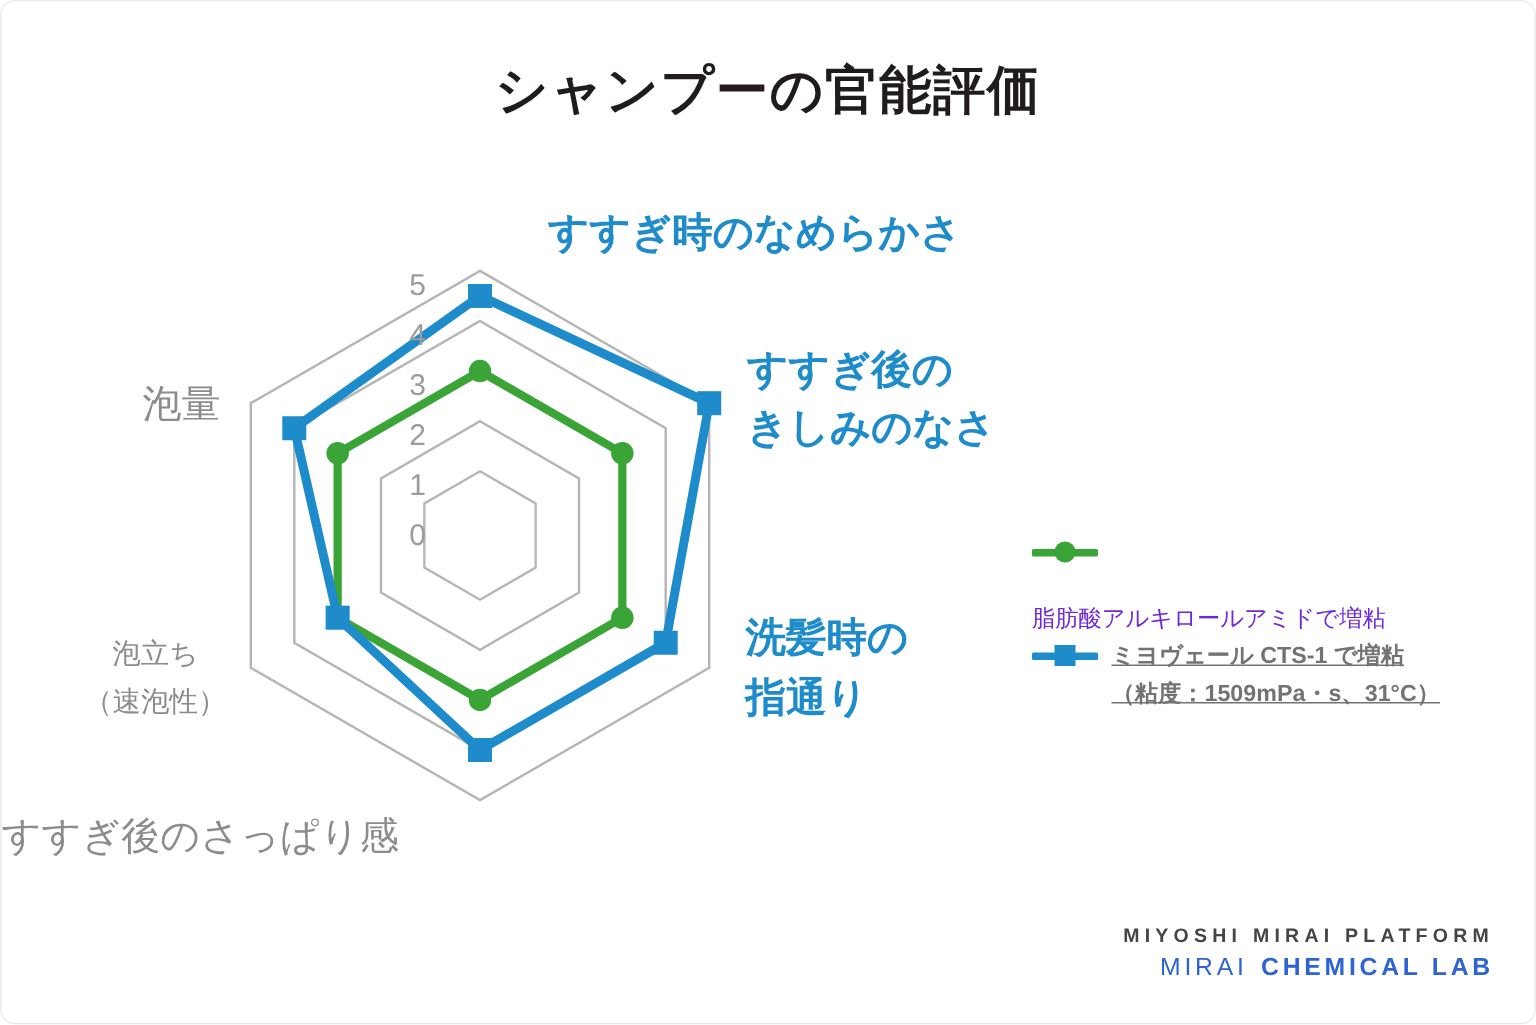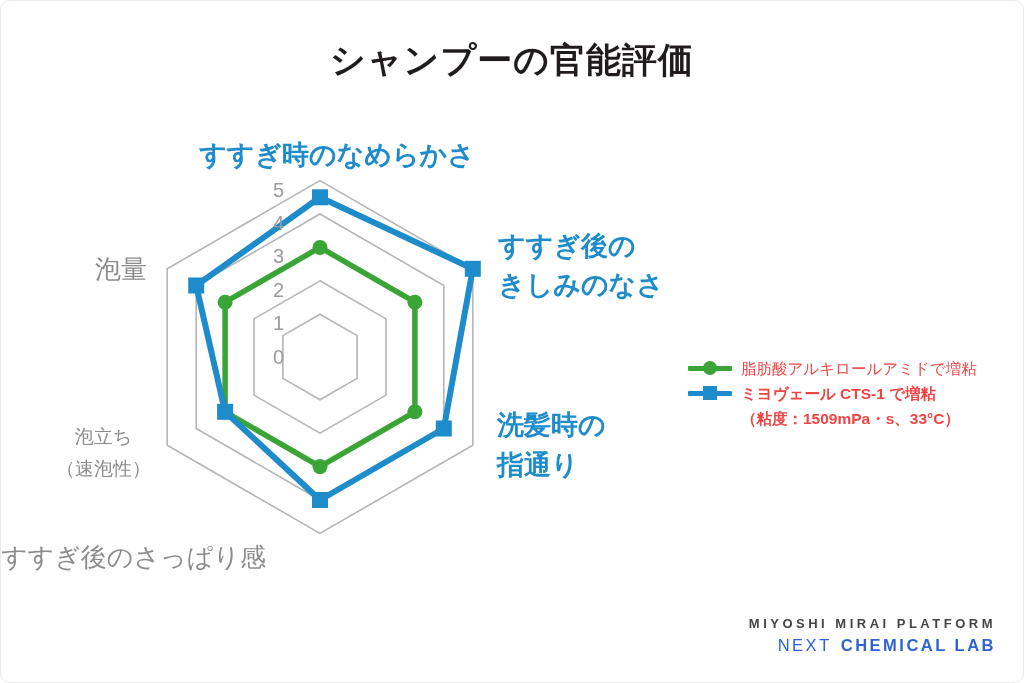--- a/index.html
+++ b/index.html
@@ -5,21 +5,21 @@
   html,body{margin:0;padding:0;background:#fff;}
   body{font-family:"Liberation Sans","DejaVu Sans",sans-serif;}
   #page{position:relative;width:1022px;height:681px;background:#fff;border:1px solid #ebebeb;border-radius:10px;overflow:hidden;}
   .title{position:absolute;left:0;top:36px;width:1022px;text-align:center;
          font-size:35px;font-weight:700;color:var(--title,#201b1c);letter-spacing:1px;}
   #radar{position:absolute;left:0;top:0;}
   .tick{font-family:"Liberation Sans","DejaVu Sans",sans-serif;font-size:20px;fill:var(--tick,#9c9c9c);}
   .axis-label{position:absolute;white-space:nowrap;}
   .lbl-blue{color:var(--axis-highlight,#1e8bcb);font-weight:700;font-size:27px;}
   .lbl-gray{color:var(--axis-muted,#8c8c8c);font-weight:400;font-size:26px;text-align:center;}
-  .lbl-top{left:0;top:136px;width:640px;text-align:center;margin-left:16px;}
+  .lbl-top{left:0;top:136px;width:640px;text-align:right;}
   .lbl-ur{left:497px;top:226px;line-height:39px;}
   .lbl-lr{left:496px;top:404px;line-height:40px;}
   .lbl-bottom{left:0;top:539px;width:640px;text-align:left;}
   .lbl-ll{left:30px;top:420px;width:145px;text-align:center;line-height:32px;font-size:19px;}
   .lbl-ul{left:94px;top:251px;}
   .legend{position:absolute;left:687px;top:355px;font-size:15.5px;}
   .legend-item{display:flex;align-items:flex-start;}
   .lg-marker{position:relative;width:44px;height:25px;flex:0 0 44px;margin-right:9px;}
   .lg-line{position:absolute;left:0;top:10px;width:44px;height:5px;border-radius:1px;}
   .lg-shape{position:absolute;left:15px;top:5px;width:14px;height:14px;}
@@ -80,39 +80,39 @@
   <div class="axis-label lbl-gray lbl-bottom">すすぎ後のさっぱり感</div>
 
   <div class="axis-label lbl-gray lbl-ll">
     <div>泡立ち</div>
     <div>（速泡性）</div>
   </div>
 
   <div class="axis-label lbl-gray lbl-ul">泡量</div>
 
   <div class="legend">
-    <div class="legend-item" id="legend-item-0" style="color: #ef4444;">
+    <div class="legend-item" id="legend-item-0" style="color: #6d28d9; flex-direction: column;">
       <span class="lg-marker">
         <span class="lg-line" style="background: rgb(58, 164, 55);"></span>
         <span class="lg-shape circle" style="background: rgb(58, 164, 55);"></span>
       </span>
       <span class="txt">
         <span>脂肪酸アルキロールアミドで増粘</span><br>
       </span>
     </div>
-    <div class="legend-item" id="legend-item-1" style="color: #ef4444; font-weight: 700;">
+    <div class="legend-item" id="legend-item-1" style="color: #737373; font-weight: 700; text-decoration: underline;">
       <span class="lg-marker">
         <span class="lg-line" style="background: rgb(30, 139, 203);"></span>
         <span class="lg-shape square" style="background: rgb(30, 139, 203);"></span>
       </span>
       <span class="txt">
         <span>ミヨヴェール CTS-1 で増粘</span><br>
-        <span>（粘度：1509mPa・s、33°C）</span>
+        <span>（粘度：1509mPa・s、31°C）</span>
       </span>
     </div>
   </div>
 
   <div class="logo">
     <div class="logo-line1">MIYOSHI MIRAI PLATFORM</div>
-    <div class="logo-line2"><span>NEXT</span><b>CHEMICAL LAB</b></div>
+    <div class="logo-line2"><span>MIRAI</span><b>CHEMICAL LAB</b></div>
   </div>
 
 </div>
 
 </body></html>

